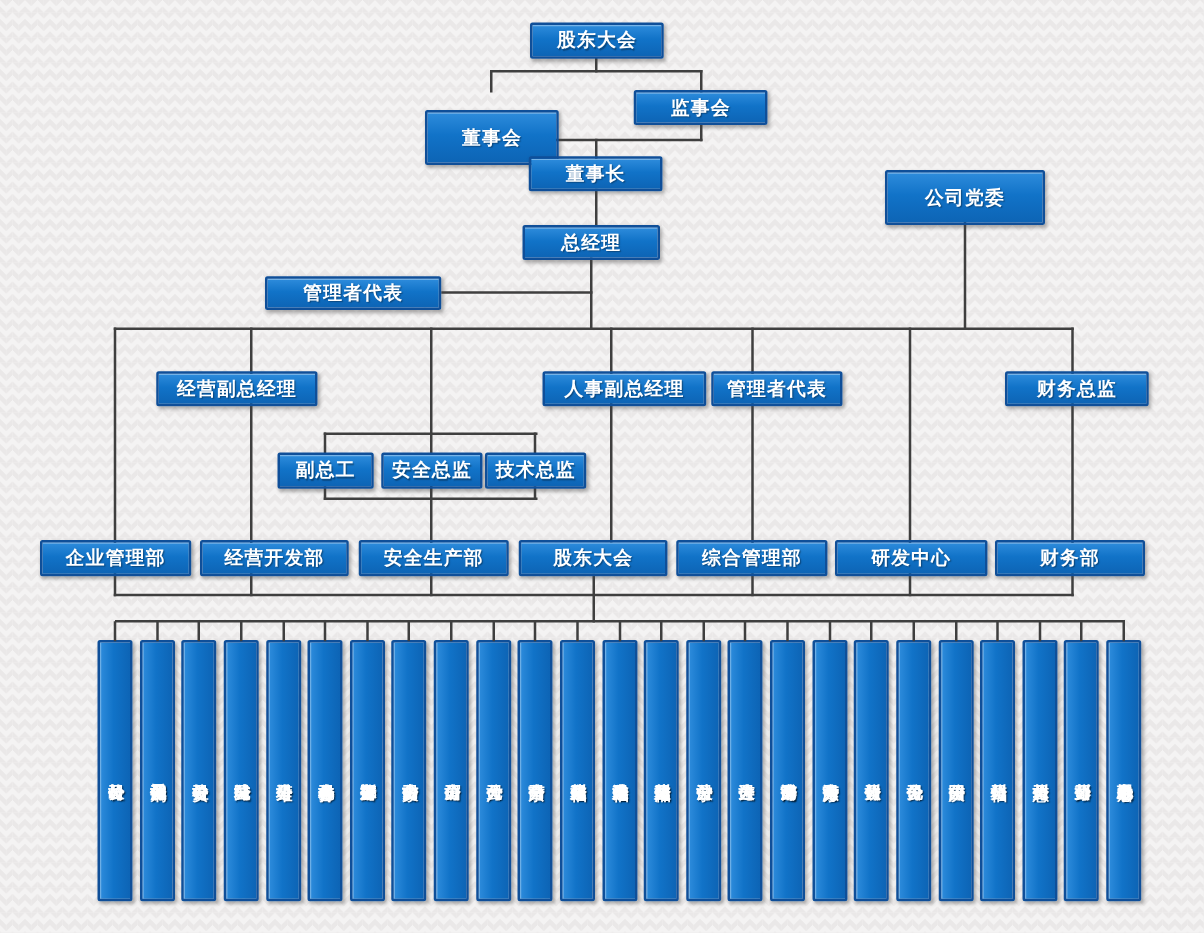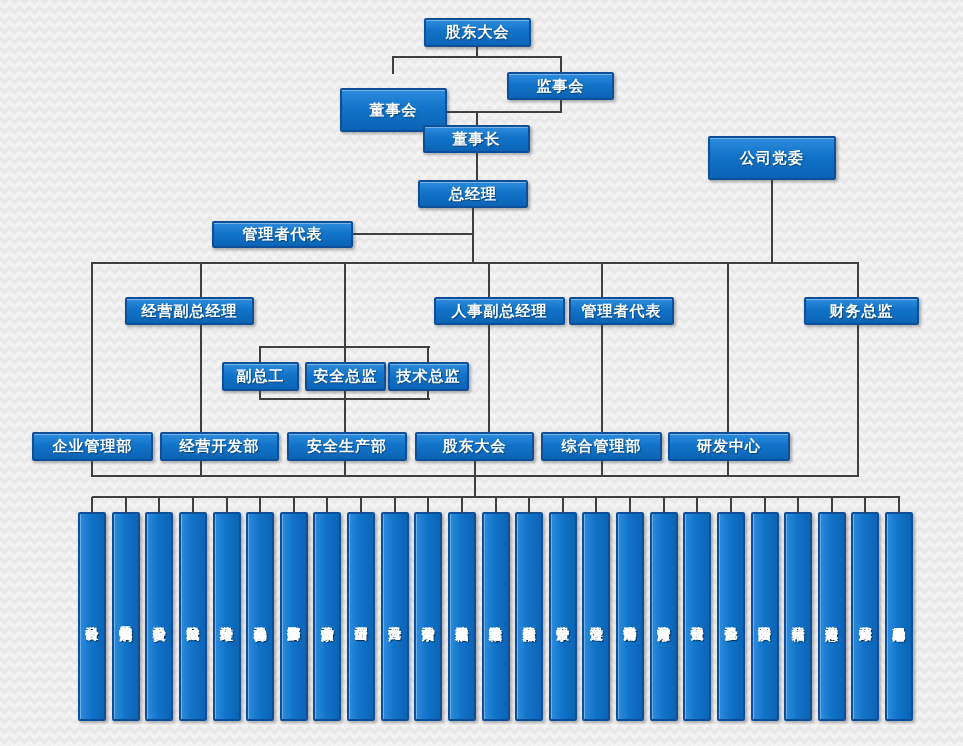--- a/index.html
+++ b/index.html
@@ -104,20 +104,21 @@
   <div class="node" style="left:222px;top:362px;width:77px;height:29px">副总工</div>
   <div class="node" style="left:305px;top:362px;width:81px;height:29px">安全总监</div>
   <div class="node" style="left:388px;top:362px;width:81px;height:29px">技术总监</div>
 
   <div class="node" style="left:32px;top:432px;width:121px;height:29px">企业管理部</div>
   <div class="node" style="left:160px;top:432px;width:119px;height:29px">经营开发部</div>
   <div class="node" style="left:287px;top:432px;width:120px;height:29px">安全生产部</div>
   <div class="node" style="left:415px;top:432px;width:119px;height:29px">股东大会</div>
   <div class="node" style="left:541px;top:432px;width:121px;height:29px">综合管理部</div>
   <div class="node" style="left:668px;top:432px;width:122px;height:29px">研发中心</div>
+  <div class="node" style="left:796px;top:432px;width:120px;height:29px">财务部</div>
 
   <div id="branches">
     <div class="vnode">长岭分公司</div>
     <div class="vnode">云溪催化剂分公司</div>
     <div class="vnode">检安分公司</div>
     <div class="vnode">陆城分公司</div>
     <div class="vnode">塔维分公司</div>
     <div class="vnode">乌鲁木齐分公司</div>
     <div class="vnode">鄂尔多斯分公司</div>
     <div class="vnode">内蒙古分公司</div>

